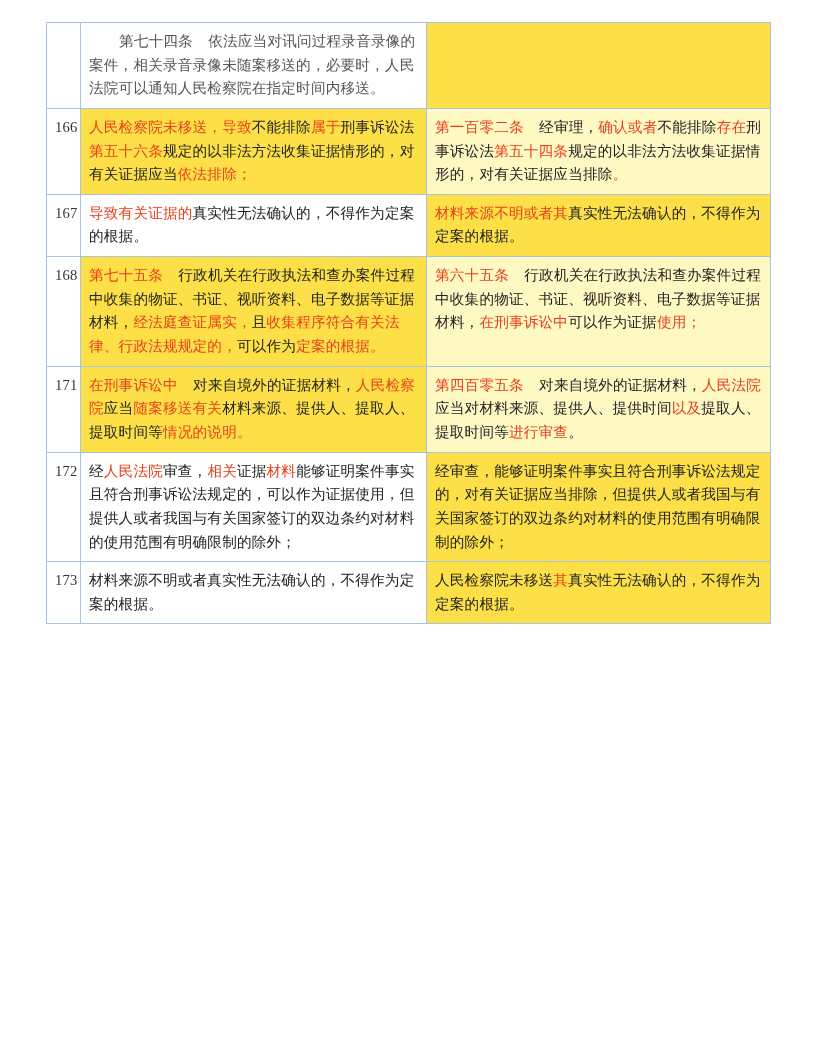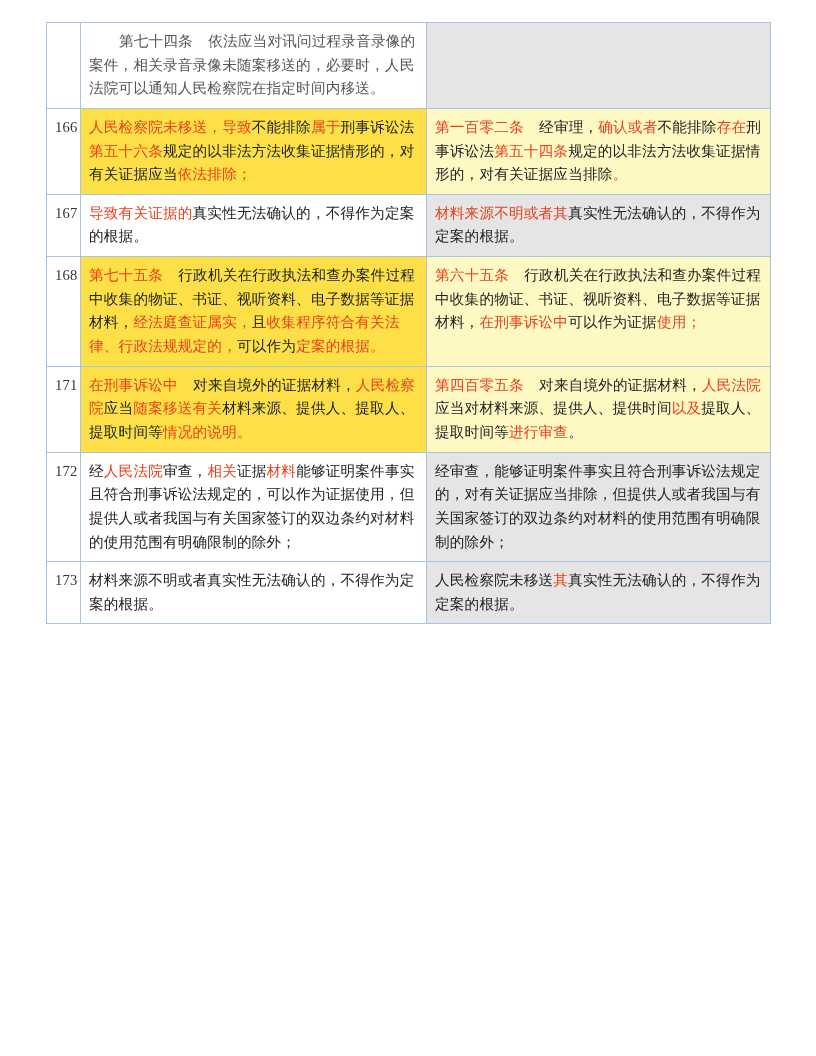--- a/index.html
+++ b/index.html
@@ -43,21 +43,21 @@
     font-size: 14px;
     color: #333;
     font-family: "Liberation Serif", serif;
     padding-top: 8px;
     padding-left: 0;
     padding-right: 0;
   }
   td.cell-left  { background: #fde047; }
   td.cell-right { background: #fef9c3; }
   tr.plain td.cell-left  { background: #ffffff; }
-  tr.plain td.cell-right { background: #e5e5e5; }
+  tr.plain td.cell-right { background: #fde047; }
 
   .ind { display: inline-block; width: 2.05em; }
   .sp  { display: inline-block; width: 1.05em; }
   .r   { color: #e8401c; }
   .b   { color: #222; }
   .gray{ color: #555; }
 
   p { margin: 0; }
   p + p { margin-top: 0.25em; }
 </style>

